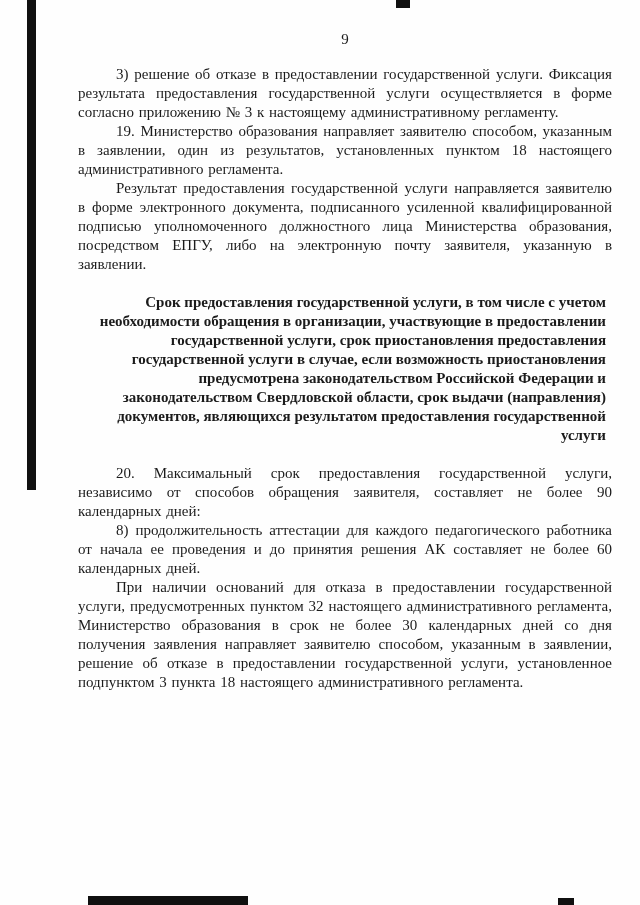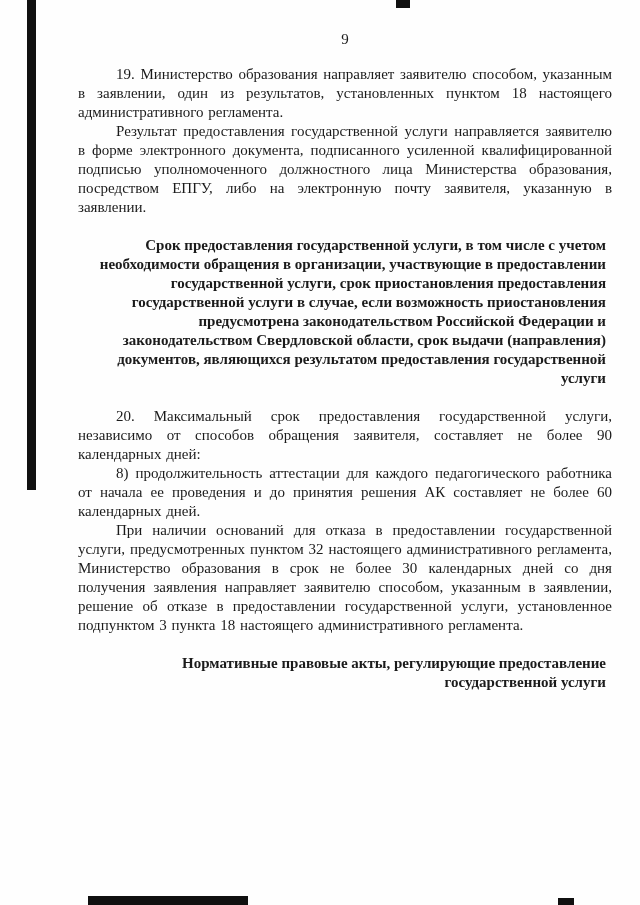--- a/index.html
+++ b/index.html
@@ -58,31 +58,31 @@
 
   <div class="artifact artifact-left-edge"></div>
   <div class="artifact artifact-top-mark"></div>
   <div class="artifact artifact-bottom-bar"></div>
   <div class="artifact artifact-bottom-mark"></div>
 
   <div class="text-column">
 
     <div class="page-number">9</div>
 
+    <p class="body-paragraph">3) решение об отказе в предоставлении государственной услуги. Фиксация результата предоставления государственной услуги осуществляется в форме согласно приложению № 3 к настоящему административному регламенту.</p>
 
     <p class="body-paragraph">19. Министерство образования направляет заявителю способом, указанным в заявлении, один из результатов, установленных пунктом 18 настоящего административного регламента.</p>
 
     <p class="body-paragraph">Результат предоставления государственной услуги направляется заявителю в форме электронного документа, подписанного усиленной квалифицированной подписью уполномоченного должностного лица Министерства образования, посредством ЕПГУ, либо на электронную почту заявителя, указанную в заявлении.</p>
 
     <div class="section-heading">Срок предоставления государственной услуги, в том числе с учетом необходимости обращения в организации, участвующие в предоставлении государственной услуги, срок приостановления предоставления государственной услуги в случае, если возможность приостановления предусмотрена законодательством Российской Федерации и законодательством Свердловской области, срок выдачи (направления) документов, являющихся результатом предоставления государственной услуги</div>
 
     <p class="body-paragraph">20. Максимальный срок предоставления государственной услуги, независимо от способов обращения заявителя, составляет не более 90 календарных дней:</p>
 
 
     <p class="body-paragraph">8) продолжительность аттестации для каждого педагогического работника от начала ее проведения и до принятия решения АК составляет не более 60 календарных дней.</p>
 
 
     <p class="body-paragraph">При наличии оснований для отказа в предоставлении государственной услуги, предусмотренных пунктом 32 настоящего административного регламента, Министерство образования в срок не более 30 календарных дней со дня получения заявления направляет заявителю способом, указанным в заявлении, решение об отказе в предоставлении государственной услуги, установленное подпунктом 3 пункта 18 настоящего административного регламента.</p>
 
-    <div class="section-heading">Нормативные правовые акты, регулирующие предоставление государственной услуги</div>
 
   </div>
 </div>
 
 </body></html>

